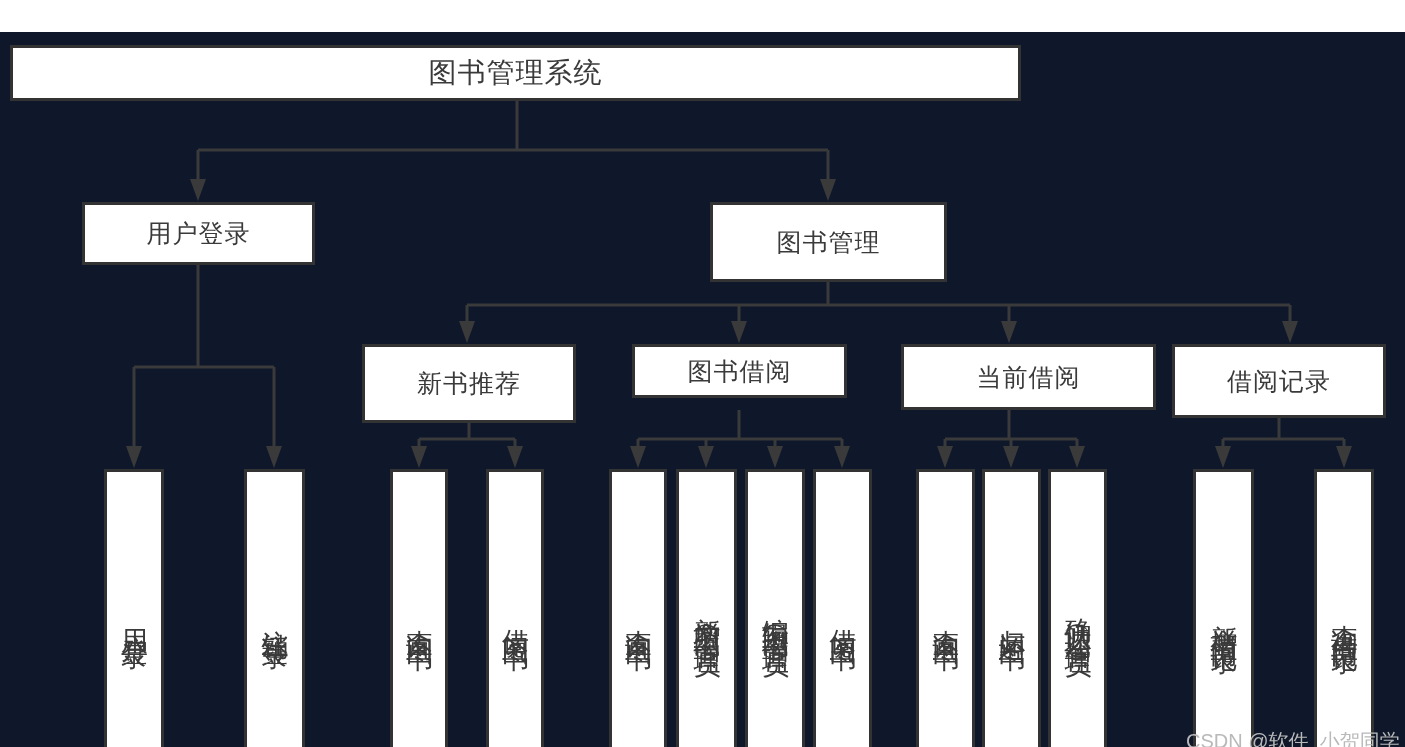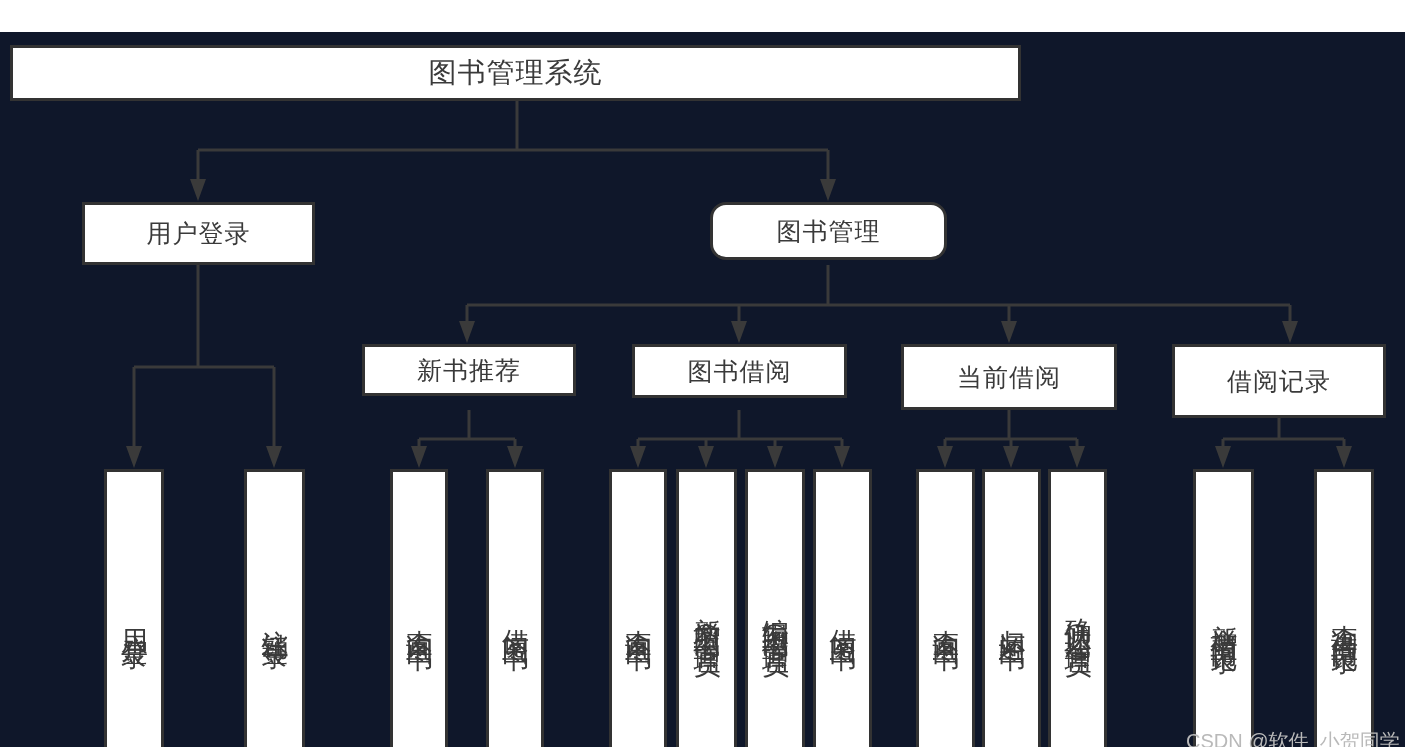--- a/index.html
+++ b/index.html
@@ -86,31 +86,31 @@
     </g>
   </svg>
 
   <div class="box hbox rootbox" style="left:10px;top:13px;width:1011px;height:56px;">
     <span>图书管理系统</span>
   </div>
 
   <div class="box hbox" style="left:82px;top:170px;width:233px;height:63px;">
     <span>用户登录</span>
   </div>
-  <div class="box hbox" style="left:710px;top:170px;width:237px;height:58px;border-radius:16px;">
+  <div class="box hbox" style="left:710px;top:170px;width:237px;height:80px;">
     <span>图书管理</span>
   </div>
 
-  <div class="box hbox" style="left:362px;top:312px;width:214px;height:52px;">
+  <div class="box hbox" style="left:362px;top:312px;width:214px;height:79px;">
     <span>新书推荐</span>
   </div>
   <div class="box hbox" style="left:632px;top:312px;width:215px;height:54px;">
     <span>图书借阅</span>
   </div>
-  <div class="box hbox" style="left:901px;top:312px;width:216px;height:66px;">
+  <div class="box hbox" style="left:901px;top:312px;width:255px;height:66px;">
     <span>当前借阅</span>
   </div>
   <div class="box hbox" style="left:1172px;top:312px;width:214px;height:74px;">
     <span>借阅记录</span>
   </div>
 
   <div class="box vbox" style="left:104px;width:60px;">
     <span class="vtext">用户登录</span>
   </div>
   <div class="box vbox" style="left:244px;width:61px;">

